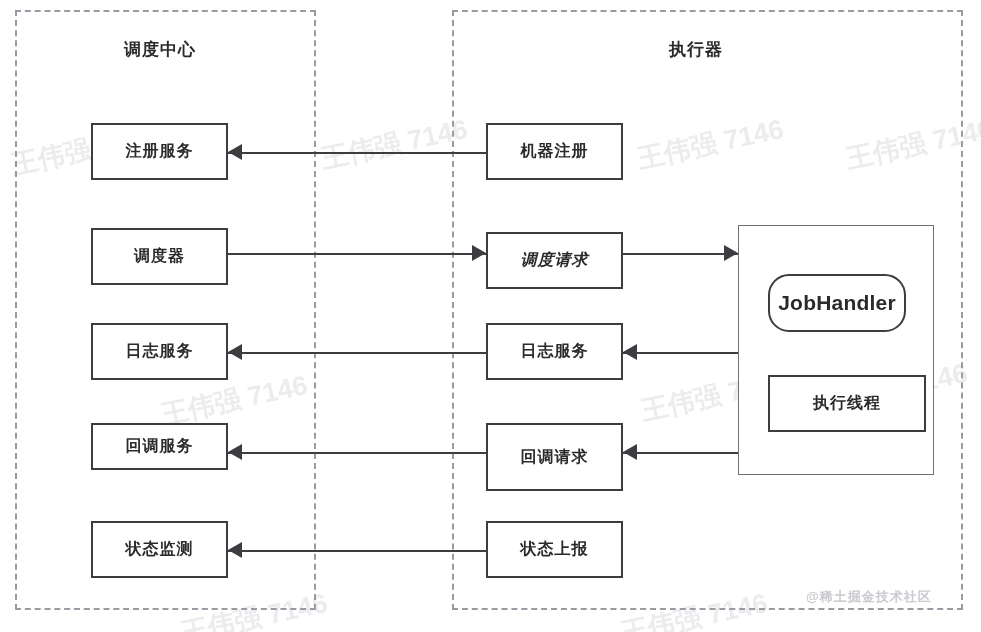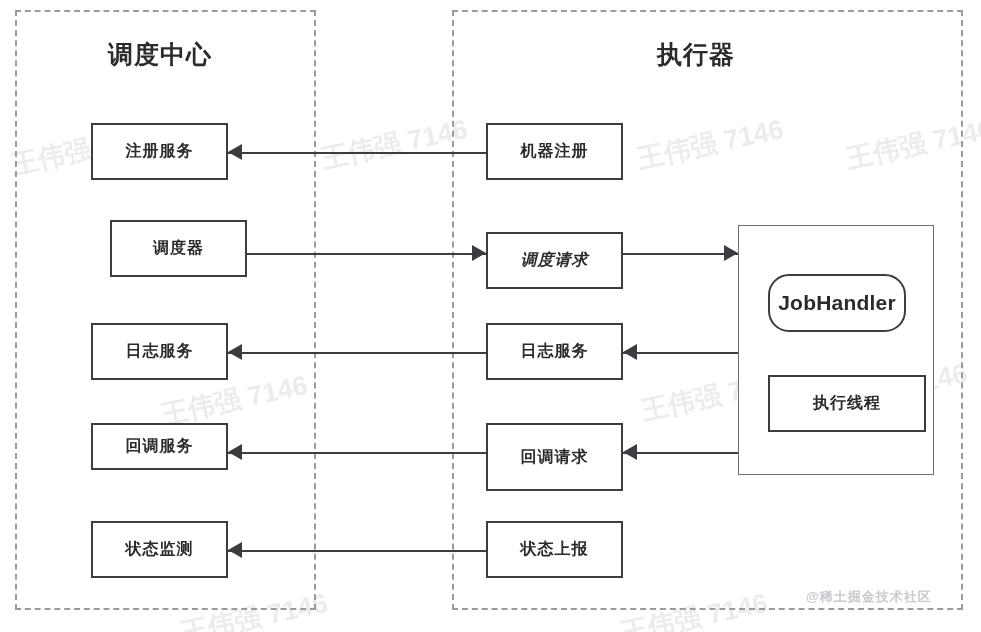--- a/index.html
+++ b/index.html
@@ -2,21 +2,21 @@
 <html><head>
 <meta charset="utf-8">
 <style>
   html,body{margin:0;padding:0;background:#ffffff;}
   body{width:981px;height:632px;overflow:hidden;
        font-family:"Liberation Sans","DejaVu Sans",sans-serif;}
   #stage{position:relative;width:981px;height:632px;background:#fff;}
 
   .zone{position:absolute;border:2px dashed #9a9aa2;box-sizing:border-box;background:transparent;}
   .zone-title{position:absolute;text-align:center;color:#2b2b2b;
-              font-size:25px;font-weight:700;letter-spacing:1px;white-space:nowrap;
+              font-size:17px;font-weight:700;letter-spacing:1px;white-space:nowrap;
               transform:translateX(-50%);}
 
   .node{position:absolute;box-sizing:border-box;background:#ffffff;
         border:2.5px solid #3c3c41;display:flex;align-items:center;justify-content:center;
         color:#2b2b2b;font-size:16px;font-weight:700;letter-spacing:1px;white-space:nowrap;}
   .node.latin{font-weight:700;font-size:21px;letter-spacing:0.2px;border-radius:21px;}
   .node.outer{border-width:1.6px;border-color:#6f6f76;display:block;}
 
   .edge{position:absolute;height:0;border-top:2.5px solid #3c3c41;}
   .head{position:absolute;width:0;height:0;border-top:8px solid transparent;
@@ -57,21 +57,21 @@
     <div class="head left" style="left: 228px; top: 344px;"></div>
     <div class="edge" style="left: 623px; top: 352px; width: 115px;"></div>
     <div class="head left" style="left: 623px; top: 344px;"></div>
     <div class="edge" style="left: 228px; top: 452px; width: 258px;"></div>
     <div class="head left" style="left: 228px; top: 444px;"></div>
     <div class="edge" style="left: 623px; top: 452px; width: 115px;"></div>
     <div class="head left" style="left: 623px; top: 444px;"></div>
     <div class="edge" style="left: 228px; top: 550px; width: 258px;"></div>
     <div class="head left" style="left: 228px; top: 542px;"></div>
     <div class="node" style="left: 91px; top: 123px; width: 137px; height: 57px;">注册服务</div>
-    <div class="node" style="left: 91px; top: 220px; width: 137px; height: 57px; margin-left: 19px;">调度器</div>
+    <div class="node" style="left: 91px; top: 228px; width: 137px; height: 57px;">调度器</div>
     <div class="node" style="left: 91px; top: 323px; width: 137px; height: 57px;">日志服务</div>
     <div class="node" style="left: 91px; top: 423px; width: 137px; height: 47px;">回调服务</div>
     <div class="node" style="left: 91px; top: 521px; width: 137px; height: 57px;">状态监测</div>
     <div class="node" style="left: 486px; top: 123px; width: 137px; height: 57px;">机器注册</div>
     <div class="node" style="left: 486px; top: 232px; width: 137px; height: 57px; font-style: italic;">调度请求</div>
     <div class="node" style="left: 486px; top: 323px; width: 137px; height: 57px;">日志服务</div>
     <div class="node" style="left: 486px; top: 423px; width: 137px; height: 68px;">回调请求</div>
     <div class="node" style="left: 486px; top: 521px; width: 137px; height: 57px;">状态上报</div>
     <div class="node latin" style="display: flex; left: 768px; top: 274px; width: 138px; height: 58px;">JobHandler</div>
     <div class="node" style="display: flex; left: 768px; top: 375px; width: 158px; height: 57px;">执行线程</div>

